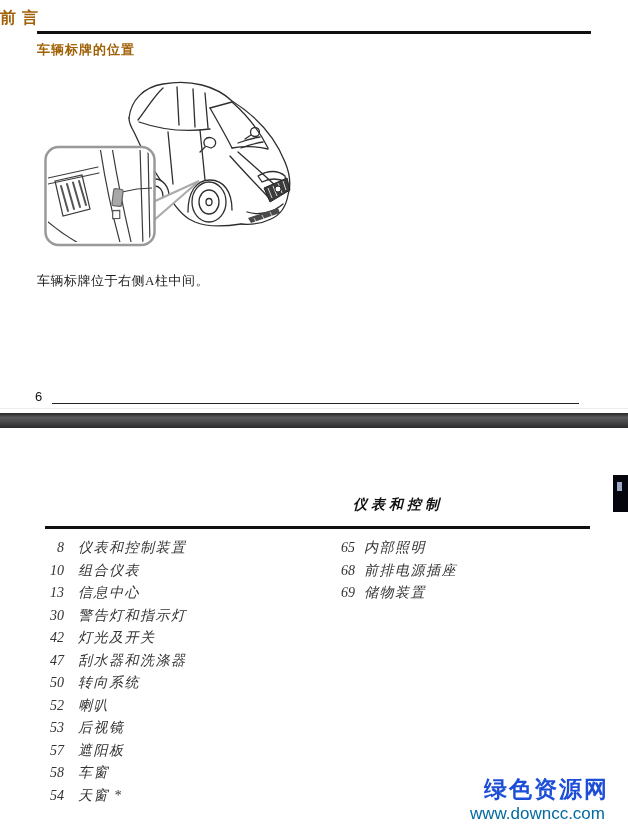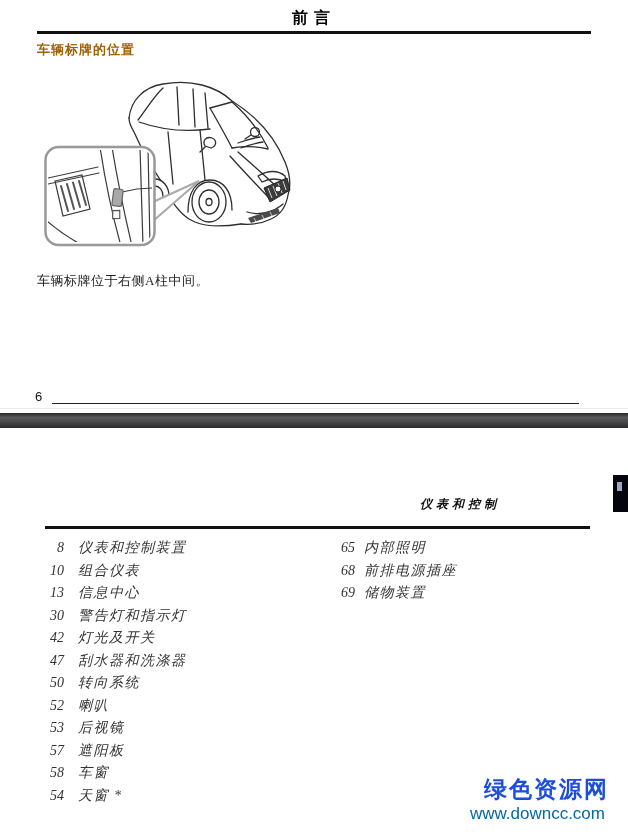--- a/index.html
+++ b/index.html
@@ -1,40 +1,40 @@
 <!DOCTYPE html>
 <html><head>
 <meta charset="utf-8">
 <style>
   html,body{margin:0;padding:0;background:#fff;}
   .canvas{position:relative;width:628px;height:835px;background:#ffffff;overflow:hidden;
           font-family:"Liberation Sans",sans-serif;color:#1f1f1f;}
 
   
-  .p1-title{position:absolute;top:8px;left:0;width:628px;text-align:center;
-            font-weight:bold;font-size:16px;letter-spacing:6px;color:#000000;}
+  .p1-title{position:absolute;top:8px;left:0;width:628px;
+            font-weight:bold;font-size:16px;letter-spacing:6px;color:#a16207;}
   .rule-a{position:absolute;top:31px;left:37px;width:554px;height:3px;background:#111;}
   .p1-heading{position:absolute;top:41px;left:37px;font-weight:bold;font-size:13px;
               letter-spacing:1px;color:#a16207;}
   .illustration{position:absolute;top:80px;left:42px;width:250px;height:170px;}
   .p1-caption{position:absolute;top:272px;left:37px;font-family:"Liberation Serif",serif;
               font-size:13px;letter-spacing:0.5px;color:#222;}
   .p1-pagenum{position:absolute;top:389px;left:35px;font-size:13px;color:#111;}
   .p1-footer-line{position:absolute;top:403px;left:52px;width:527px;height:1px;background:#222;}
   .page-edge-line{position:absolute;top:408px;left:0;width:628px;height:1px;background:#ededed;}
 
   
   .separator{position:absolute;top:413px;left:0;width:628px;height:15px;
              background:linear-gradient(180deg,#28282a 0%,#59595c 30%,#47474a 60%,#2b2b2d 100%);}
 
   
   .chapter-tab{position:absolute;top:475px;right:0;width:15px;height:37px;background:#05050d;}
   .tab-glyph{position:absolute;top:7px;left:4px;width:5px;height:9px;background:#b9c6e8;opacity:.85;}
-  .p2-title{position:absolute;top:496px;left:330px;width:260px;text-align:center;
-            font-weight:bold;font-style:italic;font-size:12px;letter-spacing:4px;color:#111;}
+  .p2-title{position:absolute;top:496px;left:353px;width:260px;text-align:left;
+            font-weight:bold;font-style:italic;font-size:14px;letter-spacing:4px;color:#111;}
   .rule-b{position:absolute;top:526px;left:45px;width:545px;height:3px;background:#111;}
 
   .toc-col{position:absolute;top:537px;font-family:"Liberation Serif",serif;font-style:italic;
            font-size:14px;color:#333;}
   .toc-col.left{left:0;}
   .toc-col.right{left:290px;}
   .toc-row{height:22.5px;line-height:22.5px;white-space:nowrap;}
   .toc-num{display:inline-block;width:64px;text-align:right;}
   .toc-col.right .toc-num{width:65px;}
   .toc-label{margin-left:14px;letter-spacing:1.5px;}

